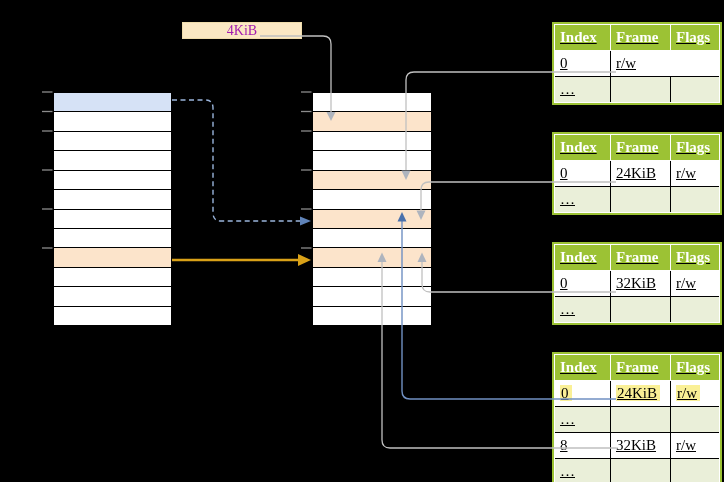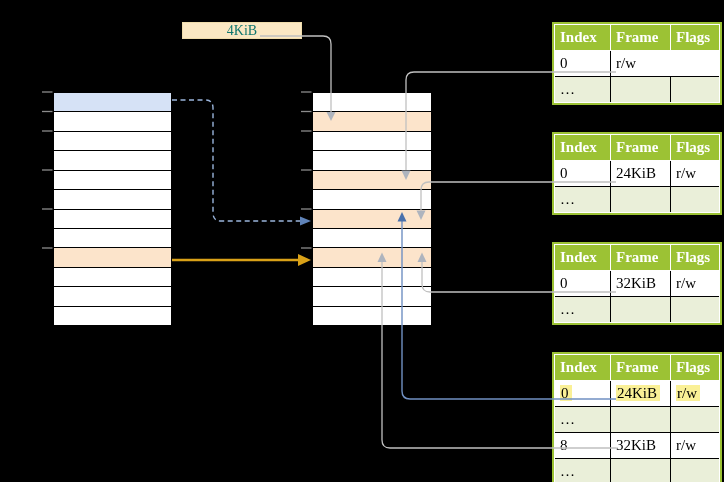--- a/index.html
+++ b/index.html
@@ -17,28 +17,28 @@
   #vm-col  { left:53px;  }
   #pm-col  { left:312px; width:120px; }
   .mem-row { flex:1 1 0; border-bottom:1px solid #000; background:#fff; }
   .mem-row:last-child { border-bottom:none; }
   .mem-row.blue   { background:var(--blue-fill); }
   .mem-row.orange { background:var(--orange-fill); }
   
   #size-box {
     position:absolute; left:182px; top:22px; width:120px; height:17px;
     background:var(--box-fill); border:1px solid #efdcab; box-sizing:border-box;
-    text-align:center; font-size:14px; line-height:15px; color:#0f766e; z-index:2;
+    text-align:center; font-size:14px; line-height:15px; color:#a21caf; z-index:2;
   }
   
   .pt {
     position:absolute; left:552px; width:170px; box-sizing:border-box;
     border:2px solid var(--header-green); background:#fff; padding:1px; z-index:2;
   }
-  .pt-row { display:grid; grid-template-columns:56px 60px 48px; height:25px; }
+  .pt-row { display:grid; grid-template-columns:56px 60px 48px; height:25px;text-decoration:underline; }
   .pt-row + .pt-row { border-top:1px solid #000; }
   .pt-header + .pt-row { border-top:1px solid #fff; }
   .pt-cell {
     padding-left:5px; font-size:15px; line-height:24px; color:#000;
     border-right:1px solid #000; overflow:hidden; white-space:nowrap; background:#fff;
   }
   .pt-cell:last-child { border-right:none; }
   .pt-header .pt-cell {
     background:var(--header-green); color:#fff; font-weight:bold;
     border-right:1px solid #fff;

